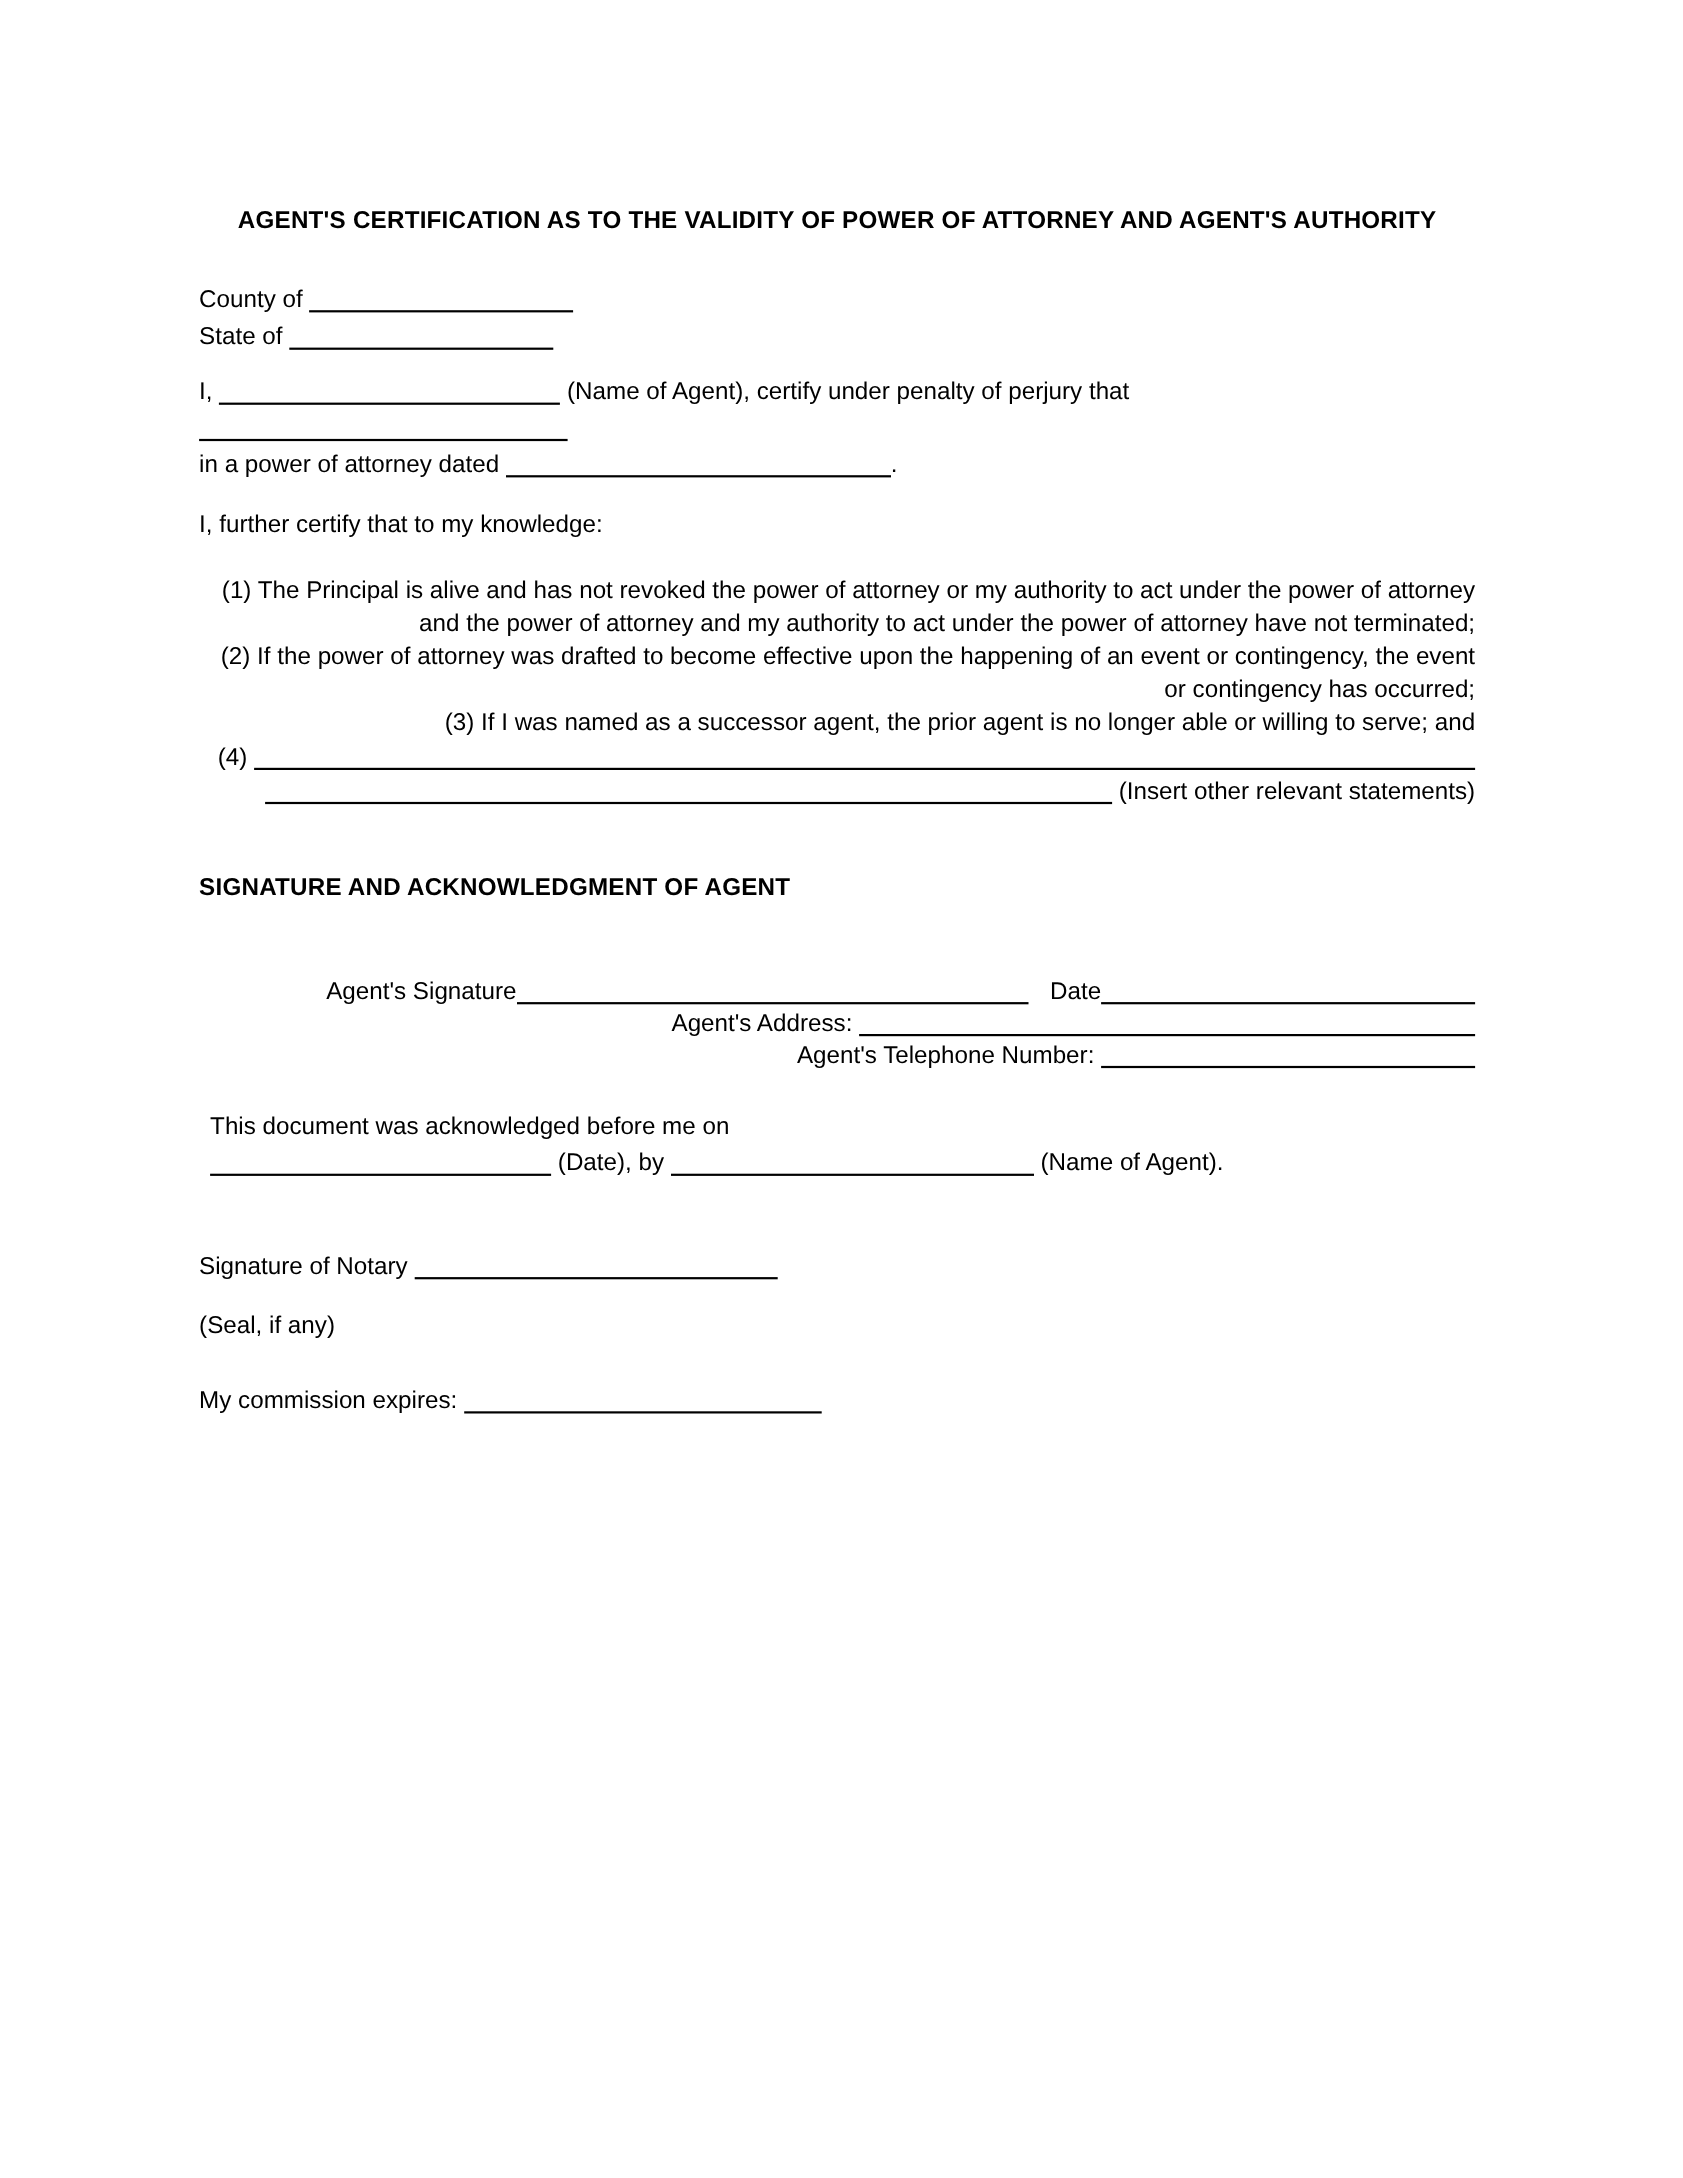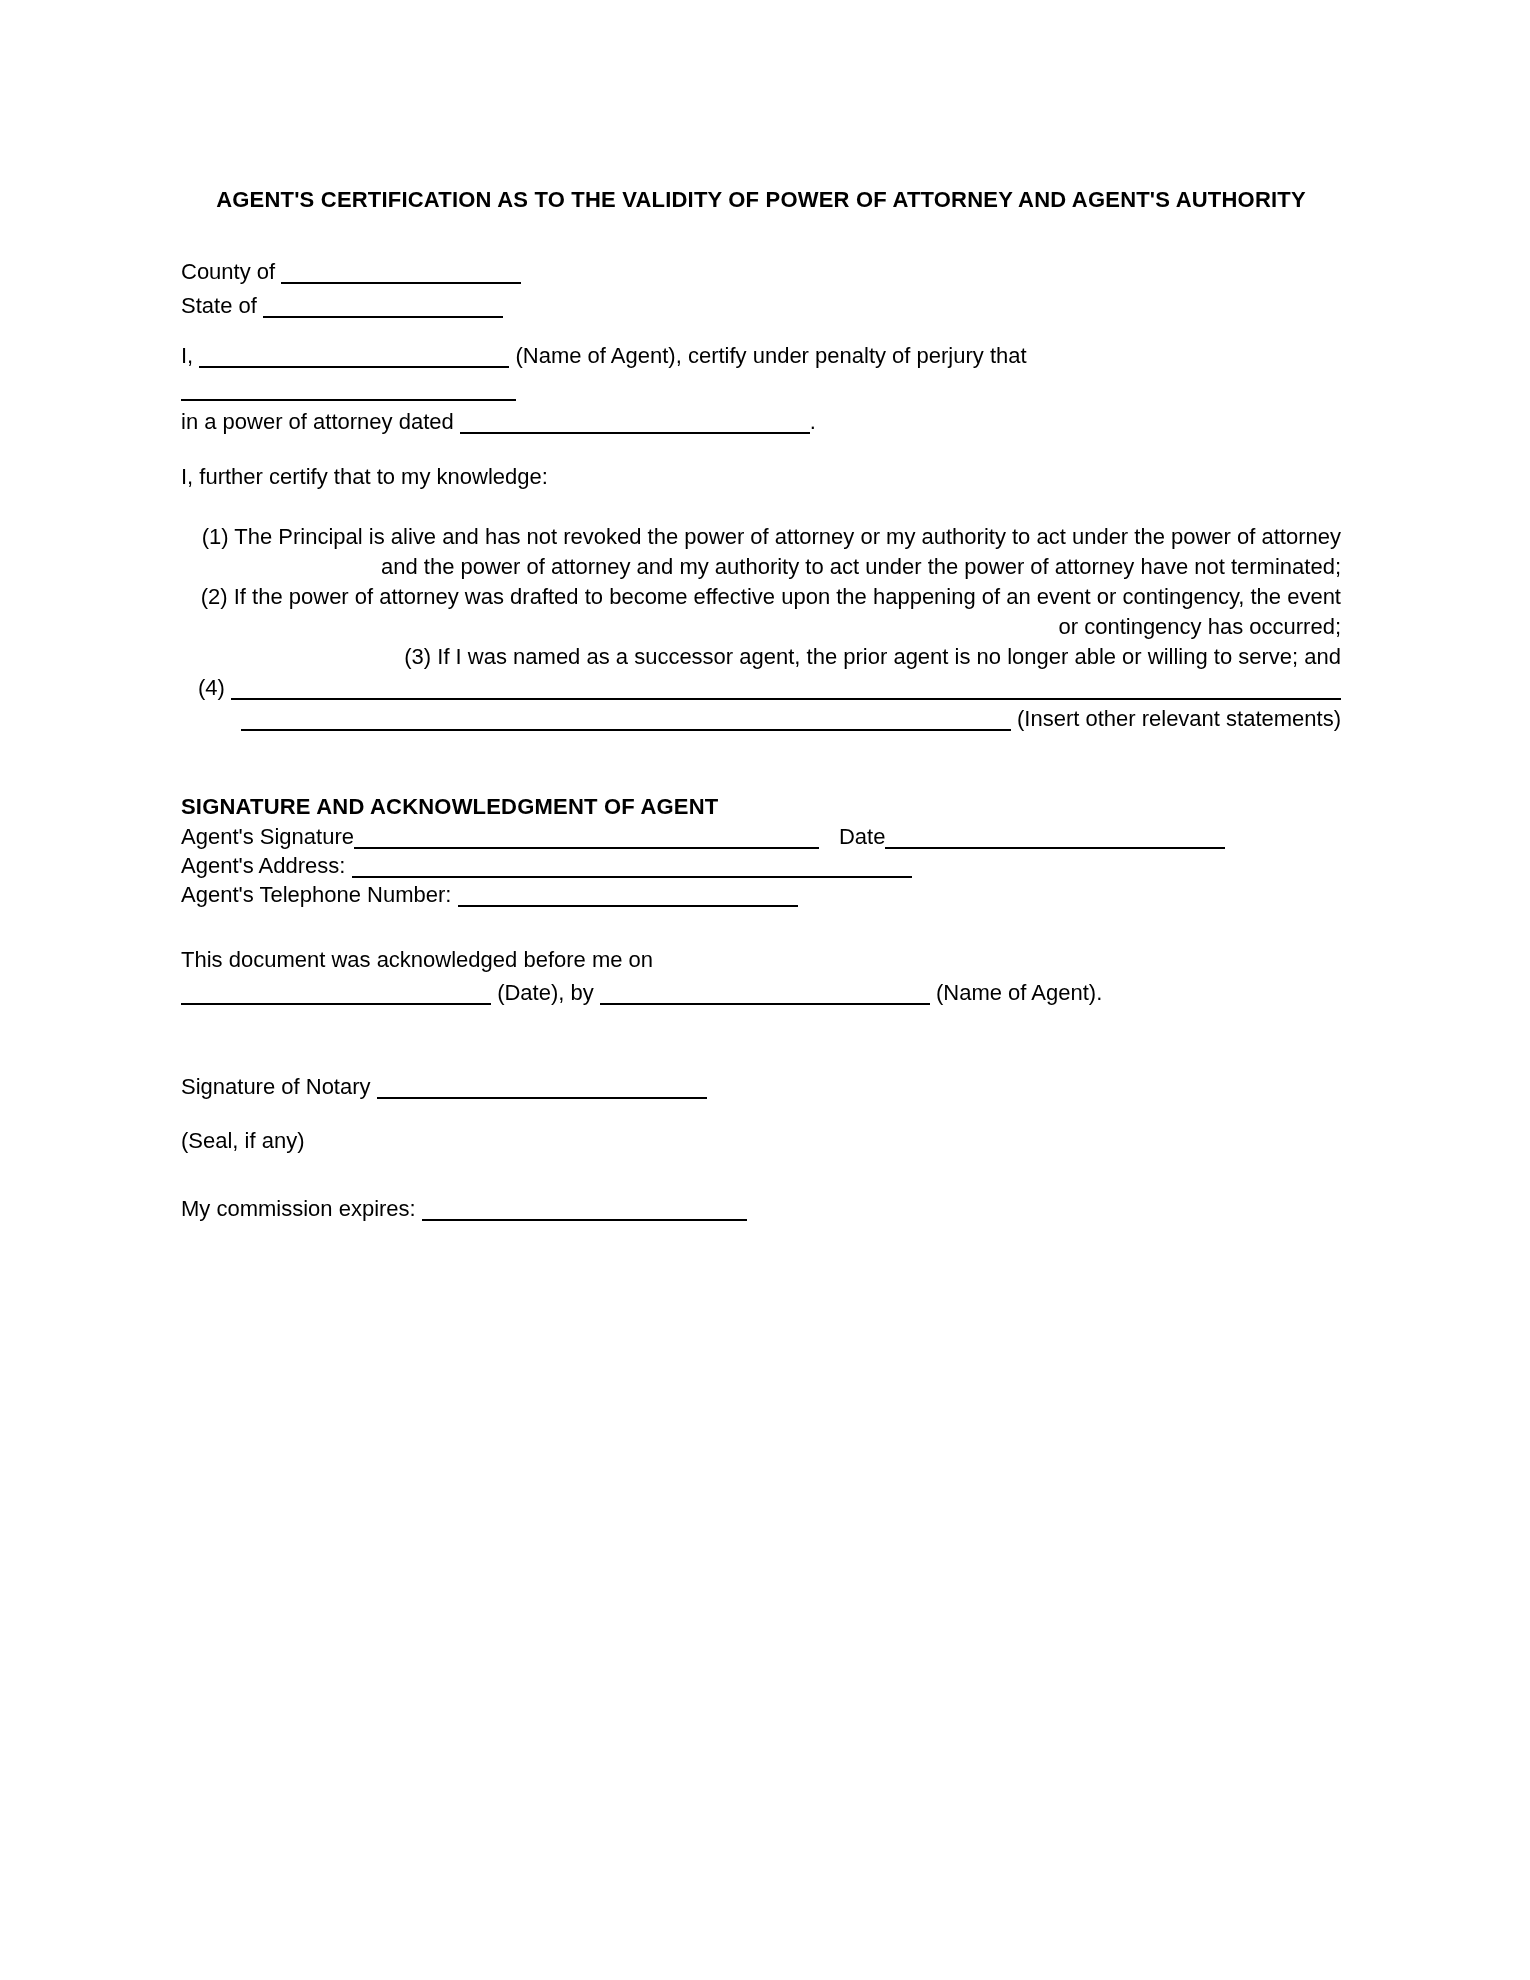--- a/index.html
+++ b/index.html
@@ -28,22 +28,22 @@
   .further-line { margin-top: 24px; line-height: 30px; }
   .items-block { margin-top: 30px; line-height: 30px; text-align: right; }
   .items-block .blank-row { line-height: 31px; }
   .section-heading {
     margin-top: 58px;
     font-weight: bold;
     text-align: left;
     line-height: 30px;
     letter-spacing: 0.2px;
   }
-  .agent-block { line-height: 29px; }
-  .ack-block { margin-top: 34px; line-height: 33px; }
+  .agent-block { margin-top: 64px; line-height: 29px; text-align: right; }
+  .ack-block { margin-top: 34px; line-height: 33px; margin-left: 10px; }
   .notary-line { margin-top: 61px; line-height: 34px; }
   .seal-line { margin-top: 22px; line-height: 30px; }
   .final-block { margin-top: 37px; line-height: 31px; }
 
   .blank {
     display: inline-block;
     height: 22px;
     border-bottom: 2px solid #000;
     vertical-align: -5px;
   }

